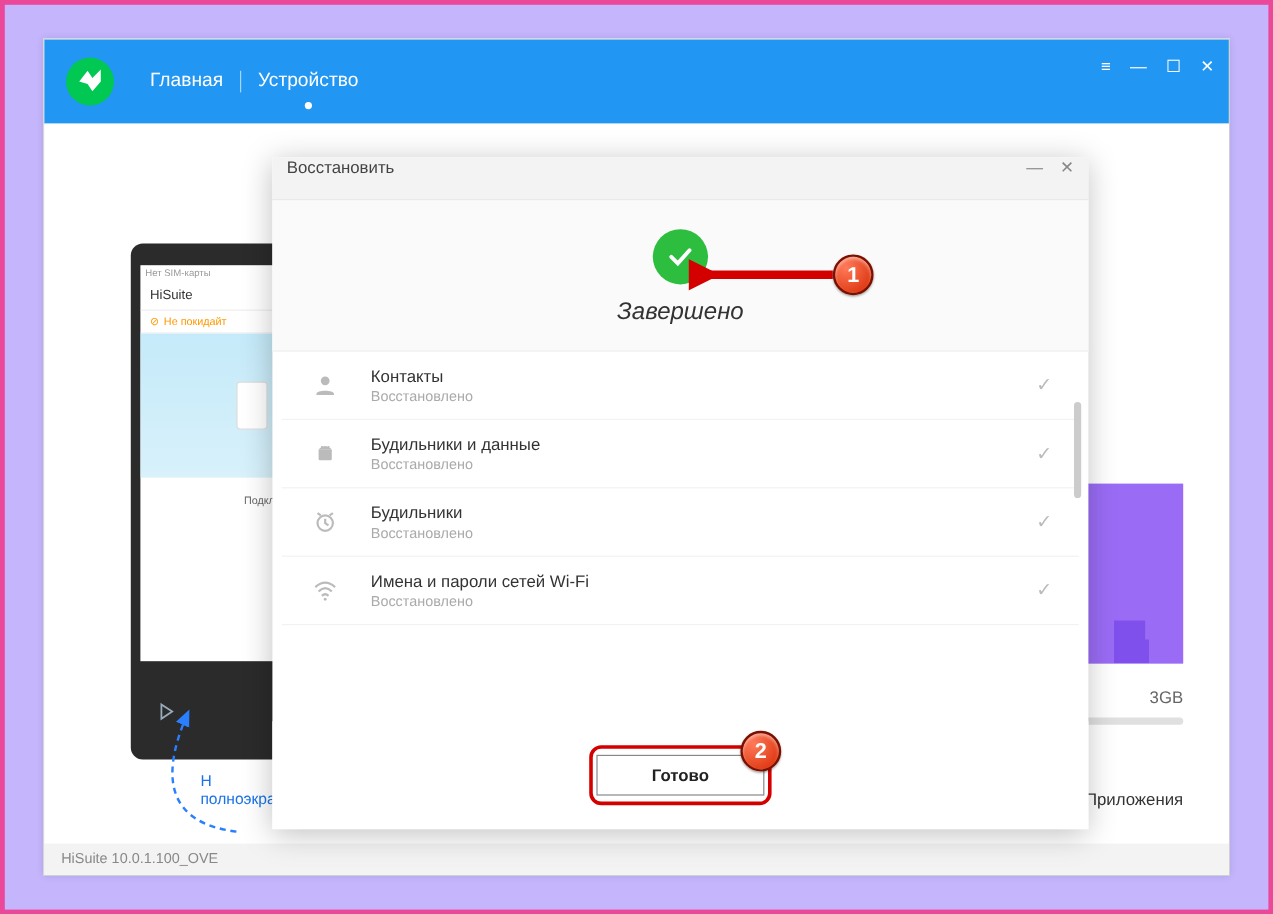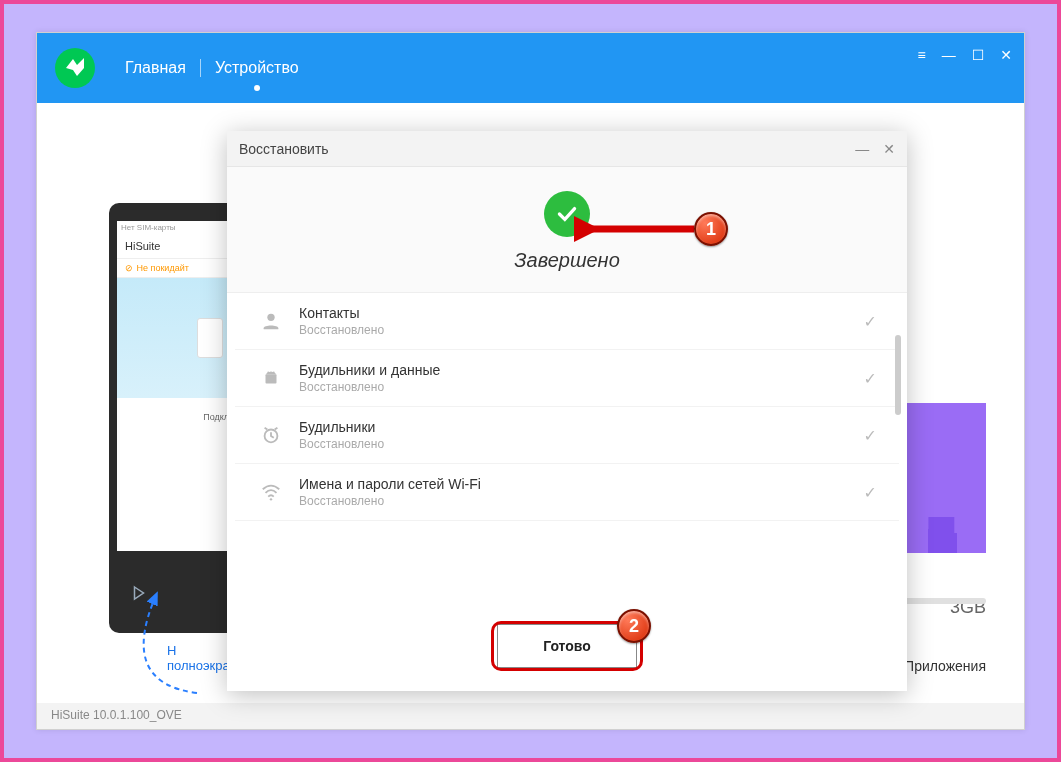--- a/index.html
+++ b/index.html
@@ -127,21 +127,21 @@
   .right-fix-link {
     position:absolute;
     right: 38px; top: 555px;
     color:#333; font-size:14px;
     display:flex; align-items:center; gap:6px;
     cursor:pointer;
   }
   .right-gb {
     position:absolute;
     right: 38px; top: 470px;
-    color:#666; font-size:18px;margin-top:24px;
+    color:#666; font-size:14px;
   }
   .right-bar {
     position:absolute;
     right:38px; top:495px; width:90px; height:6px;
     background:#e0e0e0; border-radius:3px;
   }
   .right-purple {
     position:absolute;
     right: 38px; top: 300px;
     width: 144px; height: 150px;
@@ -159,21 +159,21 @@
     position: absolute;
     left: 190px; top: 98px;
     width: 680px; height: 560px;
     background: #fff;
     box-shadow: 0 4px 24px rgba(0,0,0,0.25);
     z-index: 10;
   }
   .dialog-header {
     height: 36px;
     background: #f3f3f3;
-    display:flex; align-items:center;
+    display:flex; 
     padding: 0 12px;
     font-size: 14px; color:#444;
     border-bottom:1px solid #e6e6e6;
   }
   .dialog-header .dlg-controls {
     margin-left:auto; display:flex; gap:14px;
     color:#888; font-size:14px;
   }
   .dlg-controls span { cursor:pointer; }
 
@@ -195,21 +195,21 @@
 
   .dialog-list {
     height: 256px;
     overflow-y: auto;
     padding: 0 8px;
   }
   .dlg-item {
     display:flex; align-items:center;
     padding: 12px 22px;
     border-bottom: 1px solid #f2f2f2;
-    gap: 14px;
+    gap: 24px;
   }
   .dlg-item-icon {
     width:28px; height:28px;
     color:#aaa;
     display:flex; align-items:center; justify-content:center;
   }
   .dlg-item-icon svg { width:22px; height:22px; fill:#bbb; }
   .dlg-item-text { flex:1; }
   .dlg-item-title { font-size:14px; color:#333; }
   .dlg-item-sub { font-size:12px; color:#aaa; margin-top:2px; }
@@ -223,21 +223,21 @@
   }
 
   .dialog-footer {
     position:absolute;
     bottom: 0; left:0; right:0;
     height: 90px;
     display:flex; align-items:center; justify-content:center;
     background:#fff;
   }
   .done-btn {
-    width: 140px; height: 44px;
+    width: 140px; height: 34px;
     background:#fff; border:1px solid #888;
     font-size:14px; color:#222;
     cursor:pointer;
     font-weight:600;
   }
   .done-highlight {
     position:absolute;
     border:3px solid #d40000;
     border-radius:10px;
     width: 152px; height: 50px;

